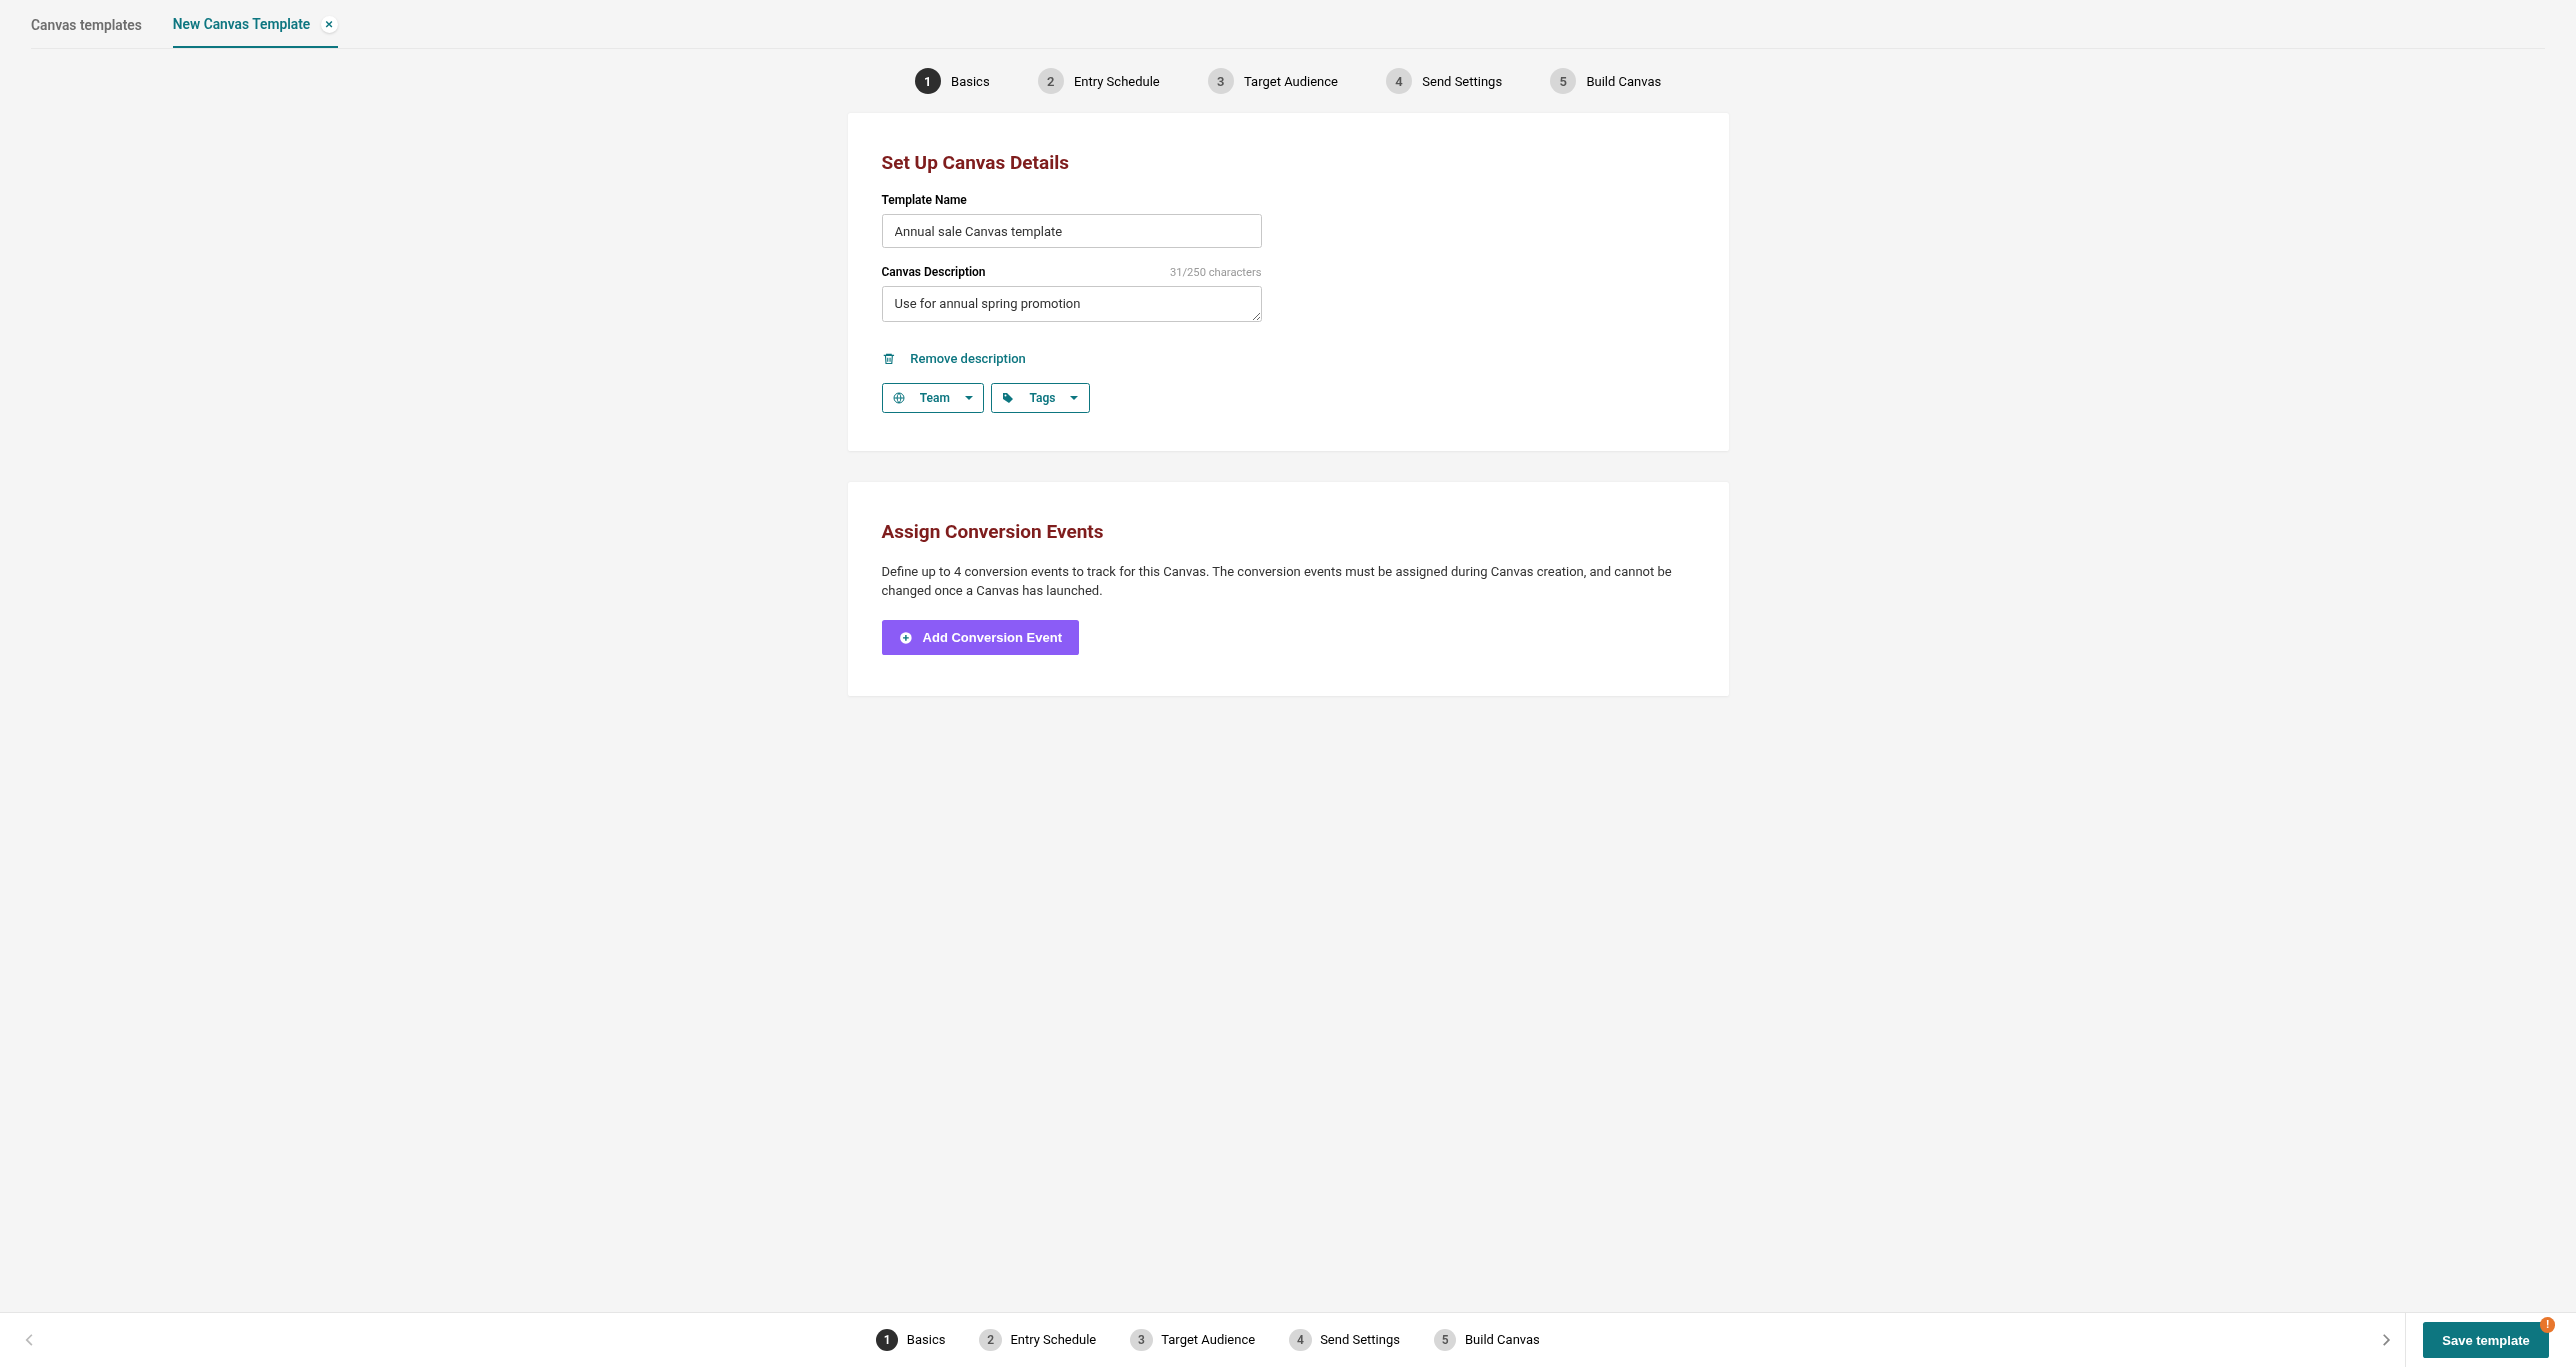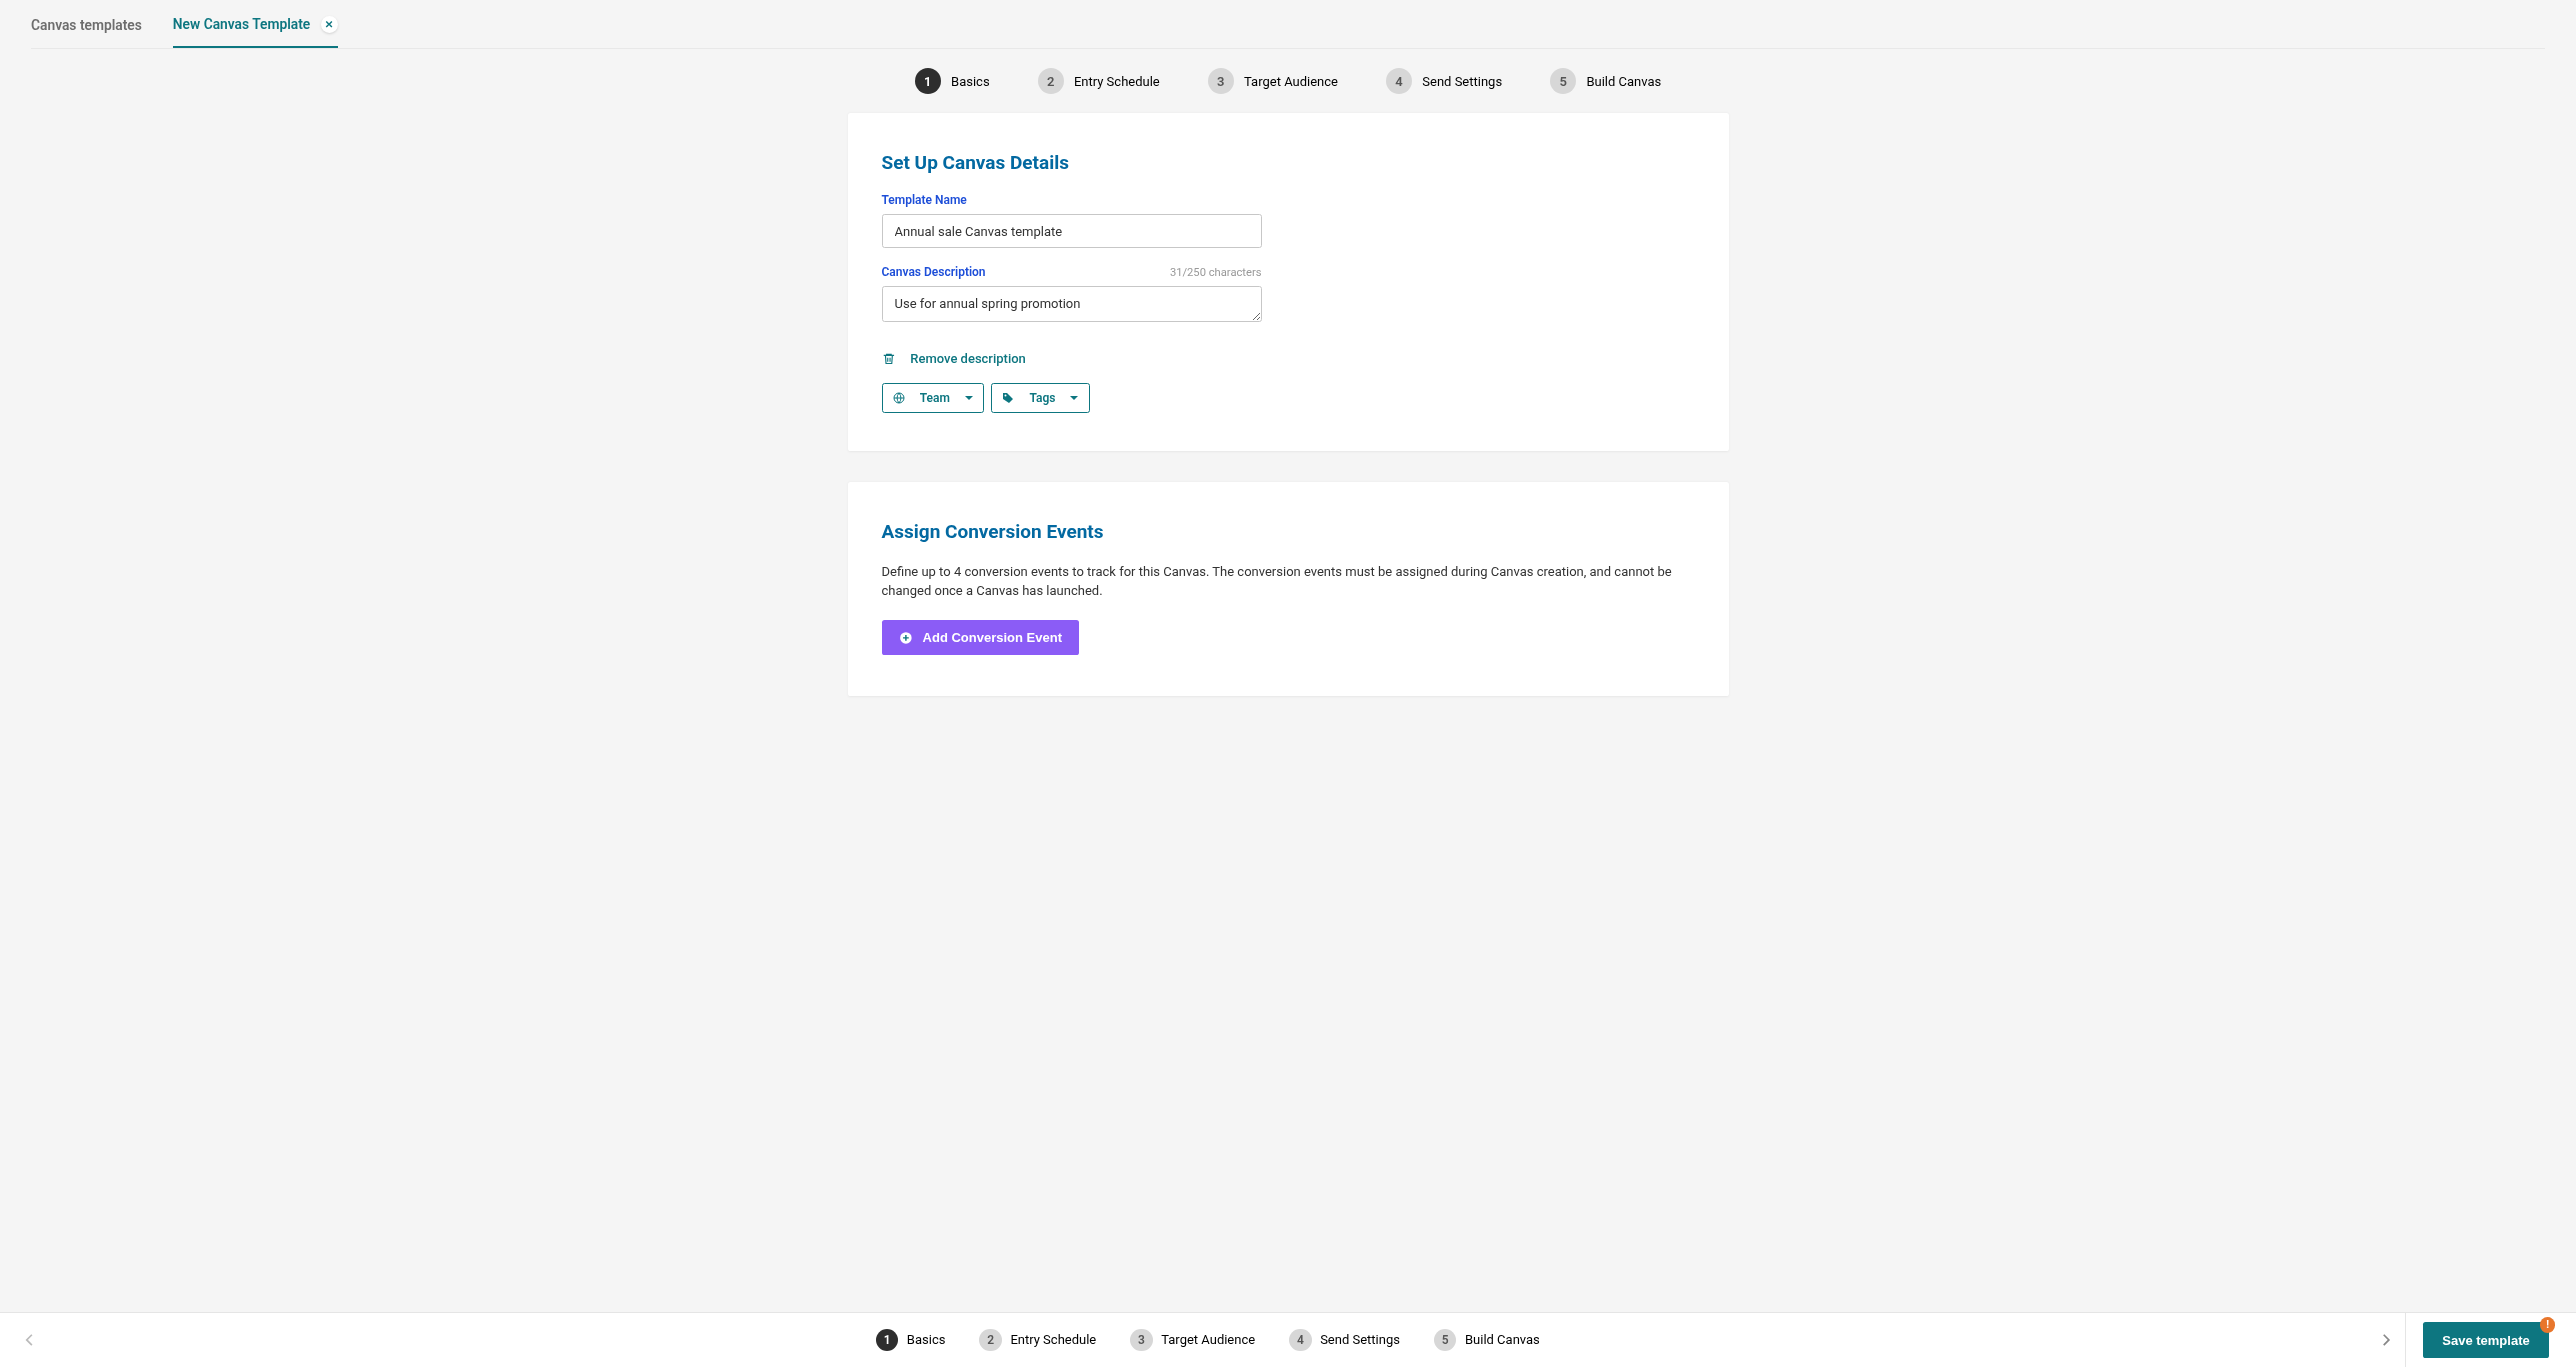--- a/index.html
+++ b/index.html
@@ -90,37 +90,37 @@
     .card {
       background: #fff;
       border-radius: 2.6px;
       box-shadow: 0 0.9px 2.6px rgba(0,0,0,0.06);
       padding: 38px 34px;
       margin-bottom: 31px;
     }
     .card h2 {
       font-size: 19px;
       font-weight: 700;
-      color: #0369a1;
+      color: #7f1d1d;
       margin-bottom: 19px;
     }
     .field {
       margin-bottom: 17px;
       max-width: 380px;
     }
     .label-row {
       display: flex;
       justify-content: space-between;
       align-items: baseline;
       margin-bottom: 6.9px;
     }
     .field-label {
       font-size: 12px;
       font-weight: 600;
-      color: #1d4ed8;
+      color: #000000;
     }
     .char-count {
       font-size: 11.2px;
       color: #999;
     }
     input[type=text], textarea {
       width: 100%;
       padding: 8.6px 12px;
       border: 0.9px solid #c7c7c7;
       border-radius: 2.6px;

